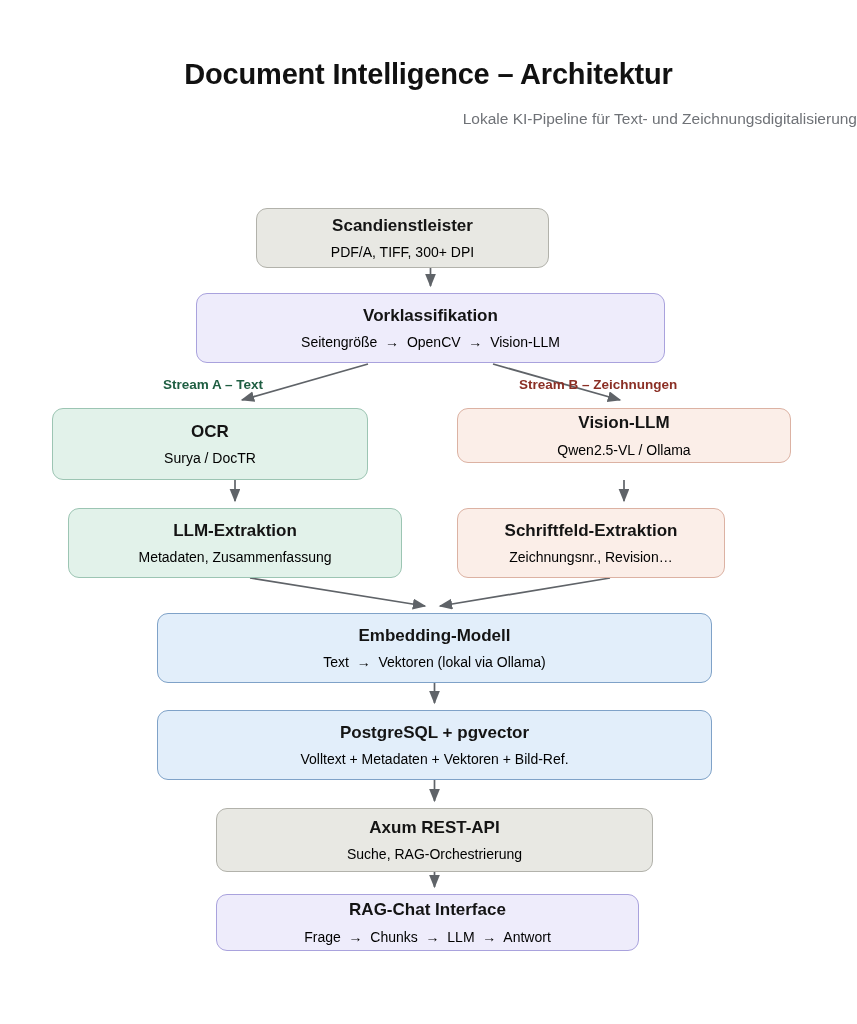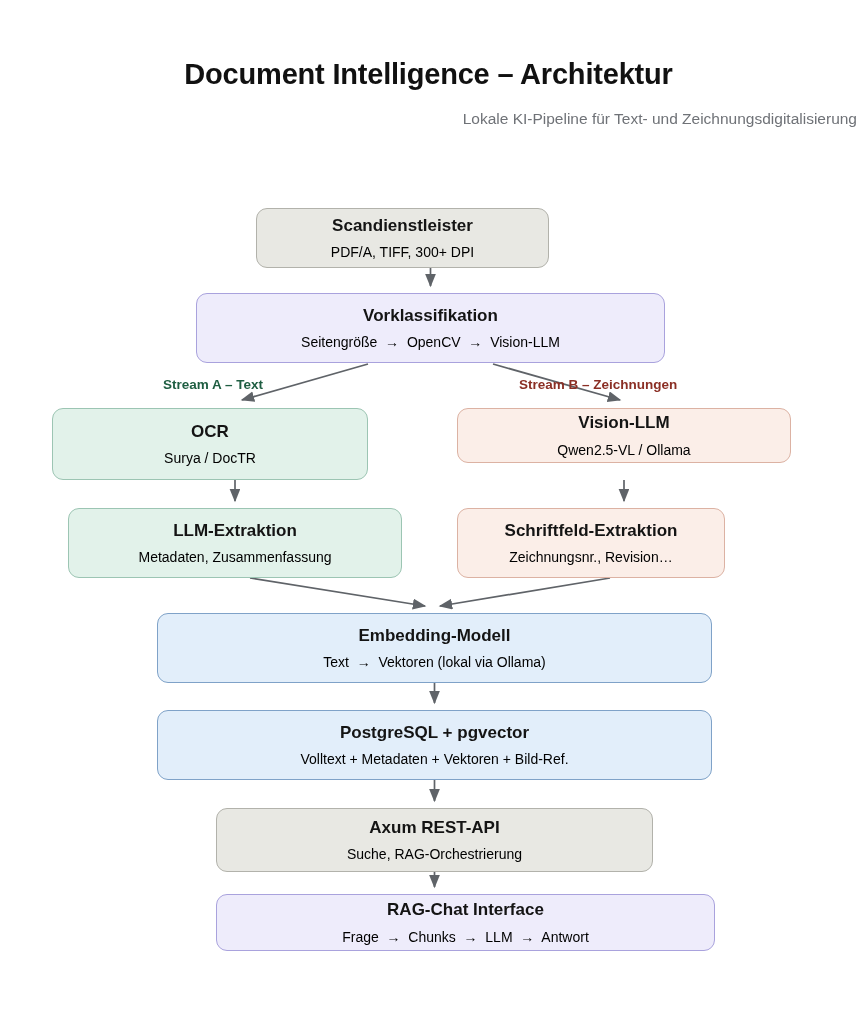--- a/index.html
+++ b/index.html
@@ -91,21 +91,21 @@
   
   #node-scan        { left: 256px; top: 208px;  width: 293px; height: 60px; }
   #node-vorklass    { left: 196px; top: 293px;  width: 469px; height: 70px; text-align: center; }
   #node-ocr         { left: 52px;  top: 408px;  width: 316px; height: 72px; }
   #node-visionllm   { left: 457px; top: 408px;  width: 334px; height: 55px; }
   #node-llmextract  { left: 68px;  top: 508px;  width: 334px; height: 70px; }
   #node-schriftfeld { left: 457px; top: 508px;  width: 268px; height: 70px; }
   #node-embedding   { left: 157px; top: 613px;  width: 555px; height: 70px; }
   #node-postgres    { left: 157px; top: 710px;  width: 555px; height: 70px; }
   #node-axum        { left: 216px; top: 808px;  width: 437px; height: 64px; }
-  #node-ragchat     { left: 216px; top: 894px;  width: 499px; height: 57px; }
+  #node-ragchat     { left: 216px; top: 894px;  width: 423px; height: 57px; }
 
   
   .stream-label {
     position: absolute;
     font-size: 13.5px;
     font-weight: bold;
     white-space: nowrap;
   }
   #stream-a-label { left: 163px; top: 377px; color: #1f5e42; }
   #stream-b-label { left: 519px; top: 377px; color: #8b2f25; }

